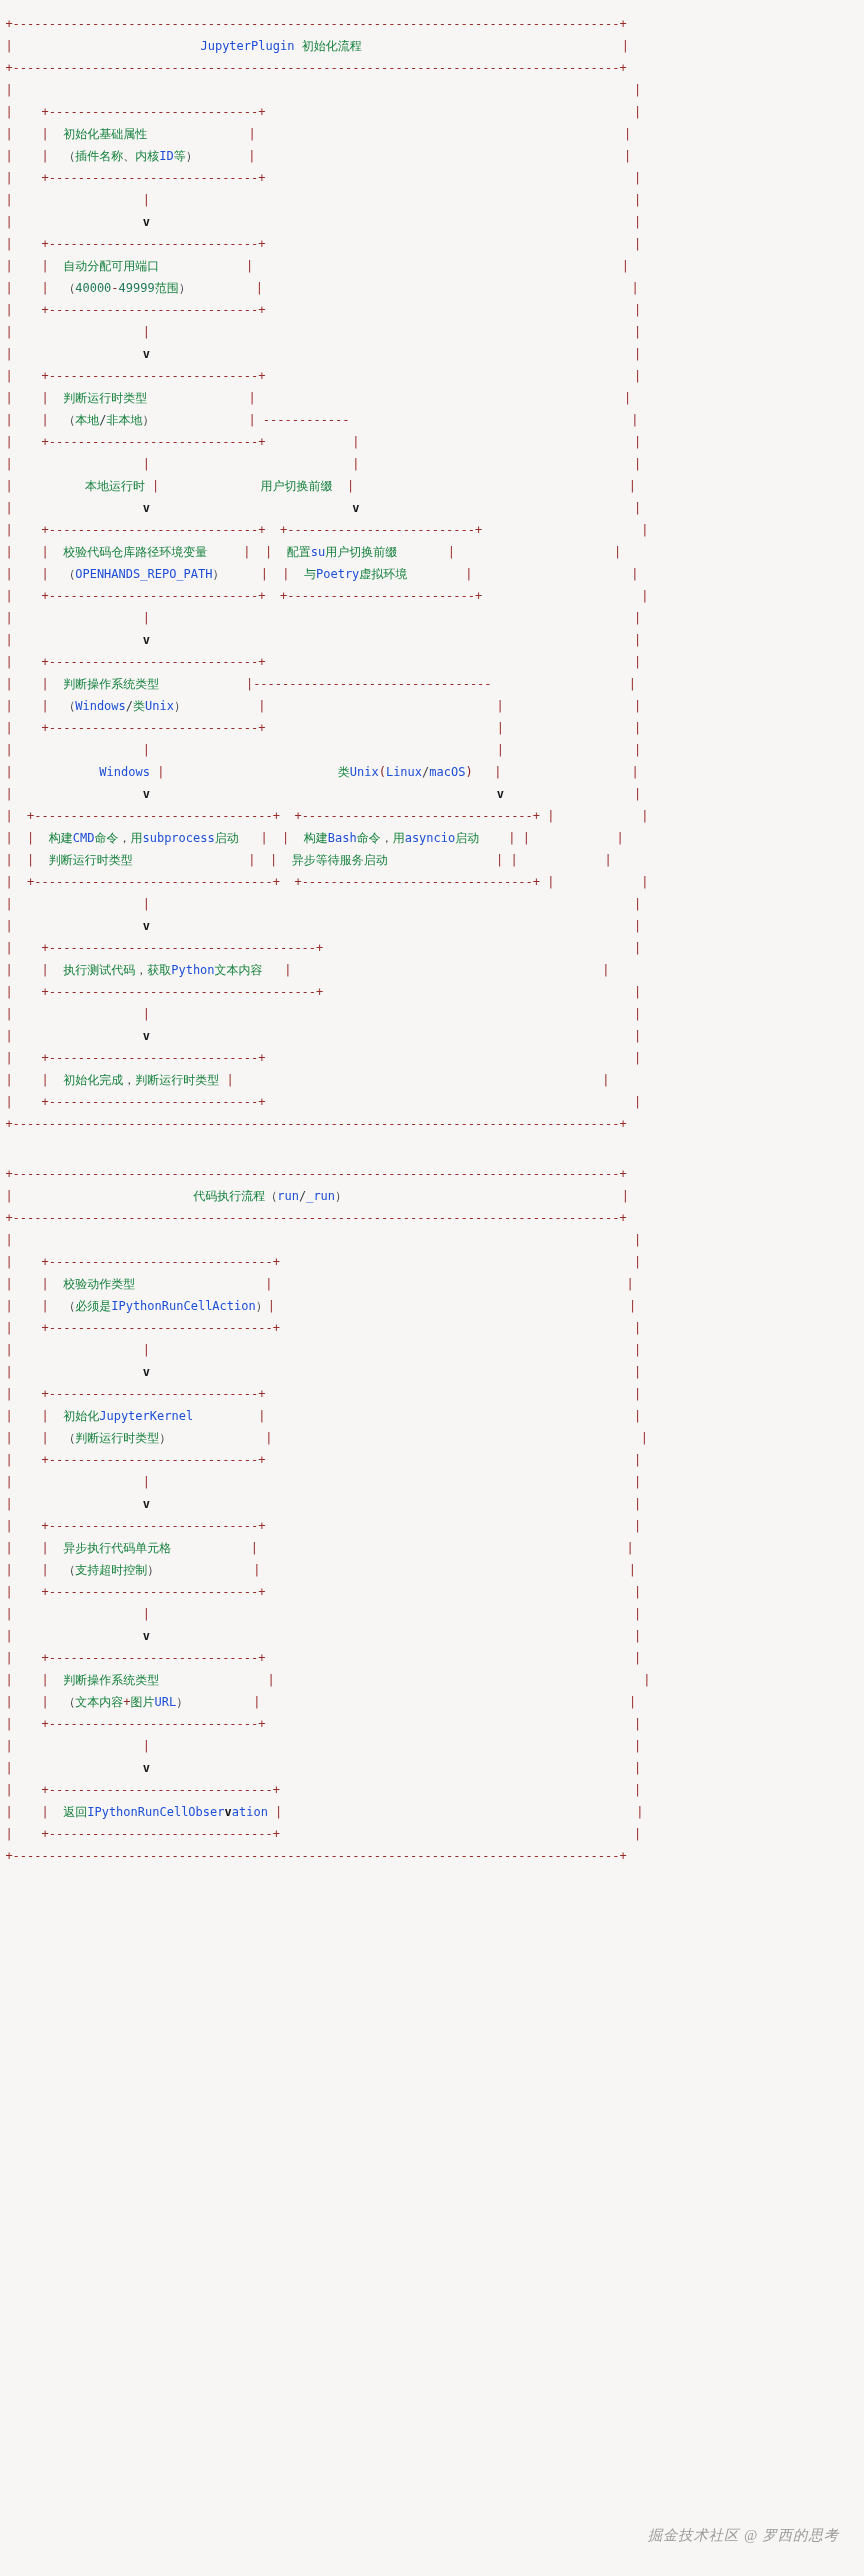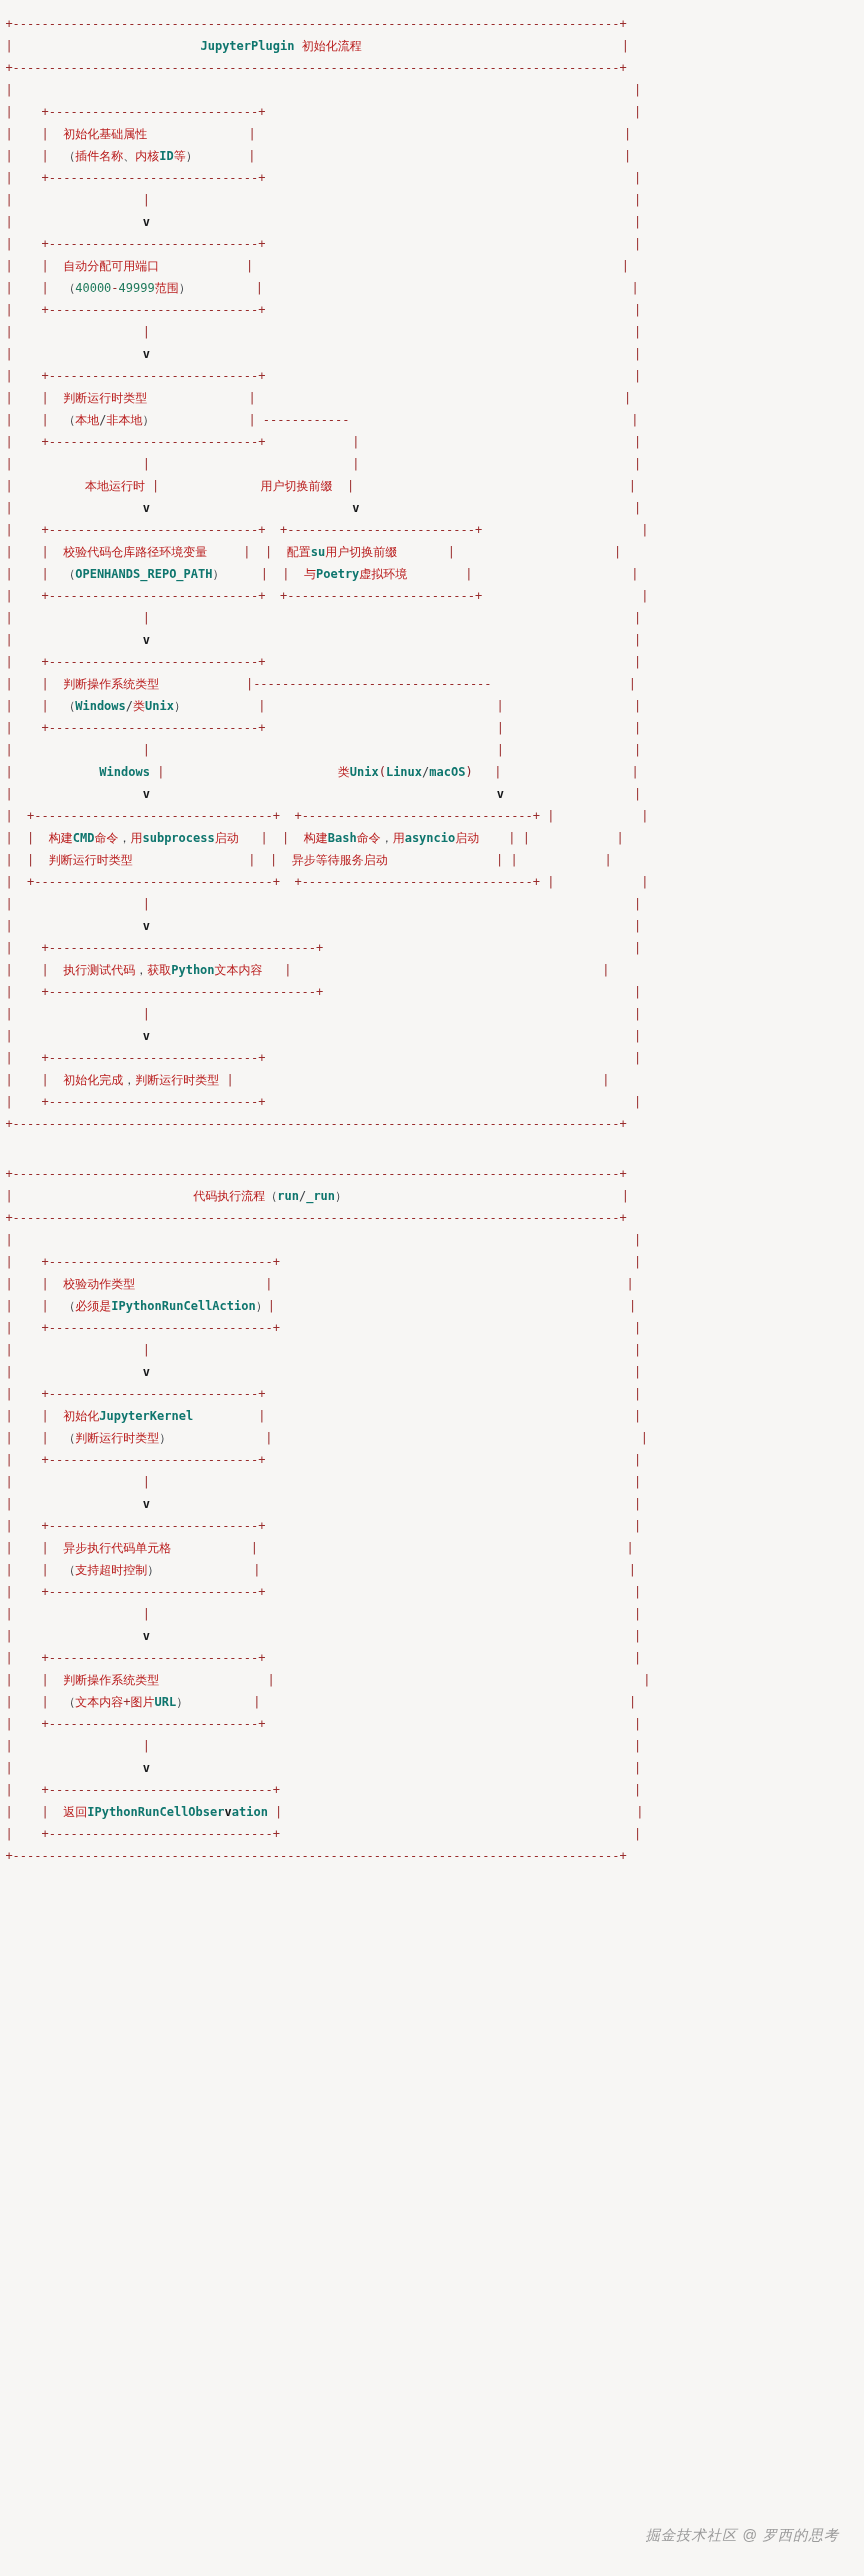--- a/index.html
+++ b/index.html
@@ -21,31 +21,31 @@
     font-family:"DejaVu Sans Mono","Liberation Mono",monospace;
     font-size:12px;
     line-height:22px;
     letter-spacing:0px;
     white-space:pre;
     color:#8c1f28;
     -webkit-font-smoothing:antialiased;
   }
   
   .tk-rule   {color:#9a2b2b;}           
-  .tk-cjk    {color:#b91c1c;}           
-  .tk-id     {color:#0f766e;font-weight:700;} 
+  .tk-cjk    {color:#15803d;}           
+  .tk-id     {color:#1d4ed8;font-weight:400;} 
   .tk-num    {color:#1f7a5c;margin-top:16px;}           
   .tk-punc   {color:#3a3f44;}           
   .tk-arrow  {color:#17181a;font-weight:700;} 
 
   #watermark{
     position:absolute;
     right:25px;
     bottom:31px;
-    font-family:Liberation Sans, sans-serif;
+    font-family:Liberation Serif, serif;
     font-size:14.4px;
     font-style:italic;
     color:#9b9b9b;
     letter-spacing:0.9px;
     white-space:nowrap;
     pointer-events:none;
     user-select:none;
   }
 </style>
 </head>

